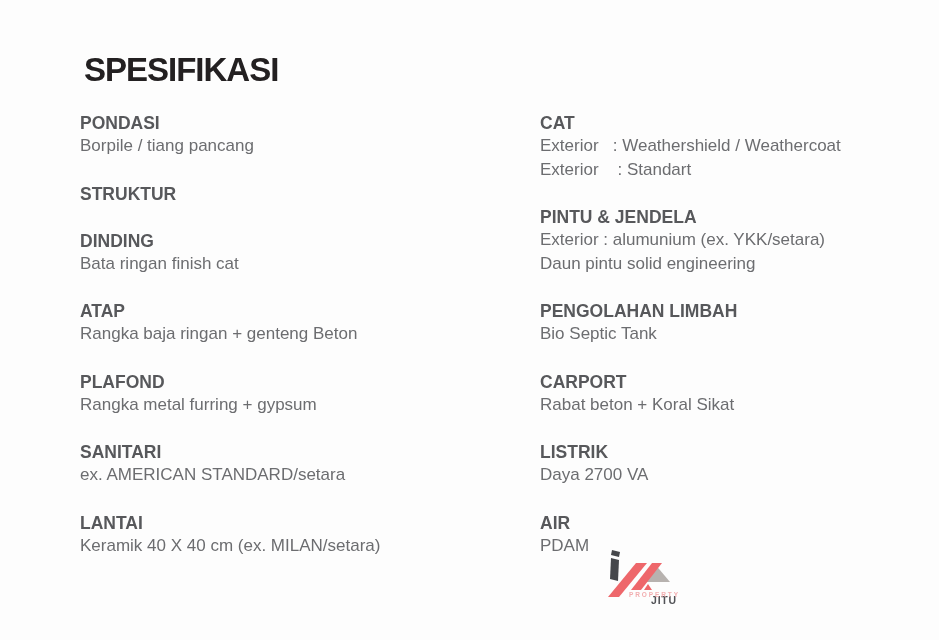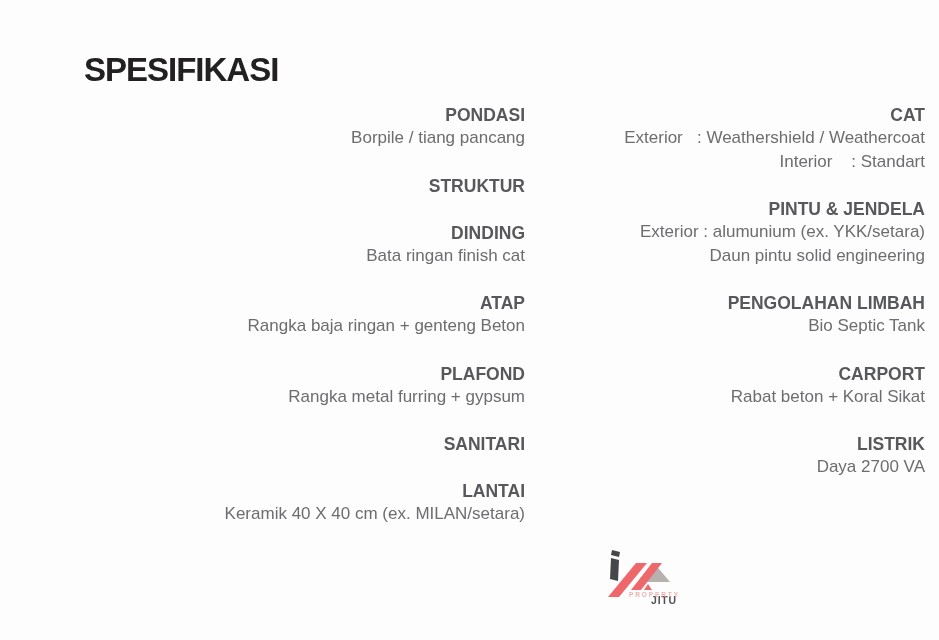--- a/index.html
+++ b/index.html
@@ -31,21 +31,21 @@
     font-weight: bold;
     letter-spacing: -1px;
     color: var(--title_color);
   }
   .col {
     position: absolute;
     top: 104px;
   }
   .col-left  { left: 80px;  width: 445px; }
   .col-right { left: 540px; width: 385px; }
-  .spec-section { margin: 0 0 25px 0; text-align: right; }
+  .spec-section { margin: 8px 0 25px 0; }
   .spec-heading {
     margin: 0;
     font-size: 17.5px;
     line-height: 22px;
     font-weight: bold;
     color: var(--heading_color);
   }
   .spec-line {
     font-size: 17px;
     line-height: 23.5px;
@@ -101,49 +101,54 @@
     <div class="spec-section">
       <h3 class="spec-heading">ATAP</h3>
       <div class="spec-line">Rangka baja ringan + genteng Beton</div>
     </div>
     <div class="spec-section">
       <h3 class="spec-heading">PLAFOND</h3>
       <div class="spec-line">Rangka metal furring + gypsum</div>
     </div>
     <div class="spec-section">
       <h3 class="spec-heading">SANITARI</h3>
+      <div class="spec-line">ex. AMERICAN STANDARD/setara</div>
     </div>
     <div class="spec-section">
       <h3 class="spec-heading">LANTAI</h3>
       <div class="spec-line">Keramik 40 X 40 cm (ex. MILAN/setara)</div>
     </div>
   </div>
 
   <div class="col col-right">
     <div class="spec-section">
       <h3 class="spec-heading">CAT</h3>
       <div class="spec-line">Exterior   : Weathershield / Weathercoat</div>
-      <div class="spec-line">Interior    : Standart</div>
+      <div class="spec-line">Exterior    : Standart</div>
     </div>
     <div class="spec-section">
       <h3 class="spec-heading">PINTU &amp; JENDELA</h3>
       <div class="spec-line">Exterior : alumunium (ex. YKK/setara)</div>
       <div class="spec-line">Daun pintu solid engineering</div>
     </div>
     <div class="spec-section">
       <h3 class="spec-heading">PENGOLAHAN LIMBAH</h3>
       <div class="spec-line">Bio Septic Tank</div>
     </div>
     <div class="spec-section">
       <h3 class="spec-heading">CARPORT</h3>
       <div class="spec-line">Rabat beton + Koral Sikat</div>
     </div>
     <div class="spec-section">
       <h3 class="spec-heading">LISTRIK</h3>
       <div class="spec-line">Daya 2700 VA</div>
+    </div>
+    <div class="spec-section">
+      <h3 class="spec-heading">AIR</h3>
+      <div class="spec-line">PDAM</div>
     </div>
   </div>
 
   <div class="logo">
     <svg width="70" height="56" viewBox="0 0 70 56">
 
       <polygon points="46,13 62,32 33,32" fill="#b7b2af"></polygon>
 
       <polygon points="4,0 12,2 11,7 3,5" fill="#45474b"></polygon>
       <polygon points="3,8 11,10 10,31 2,29" fill="#45474b"></polygon>

